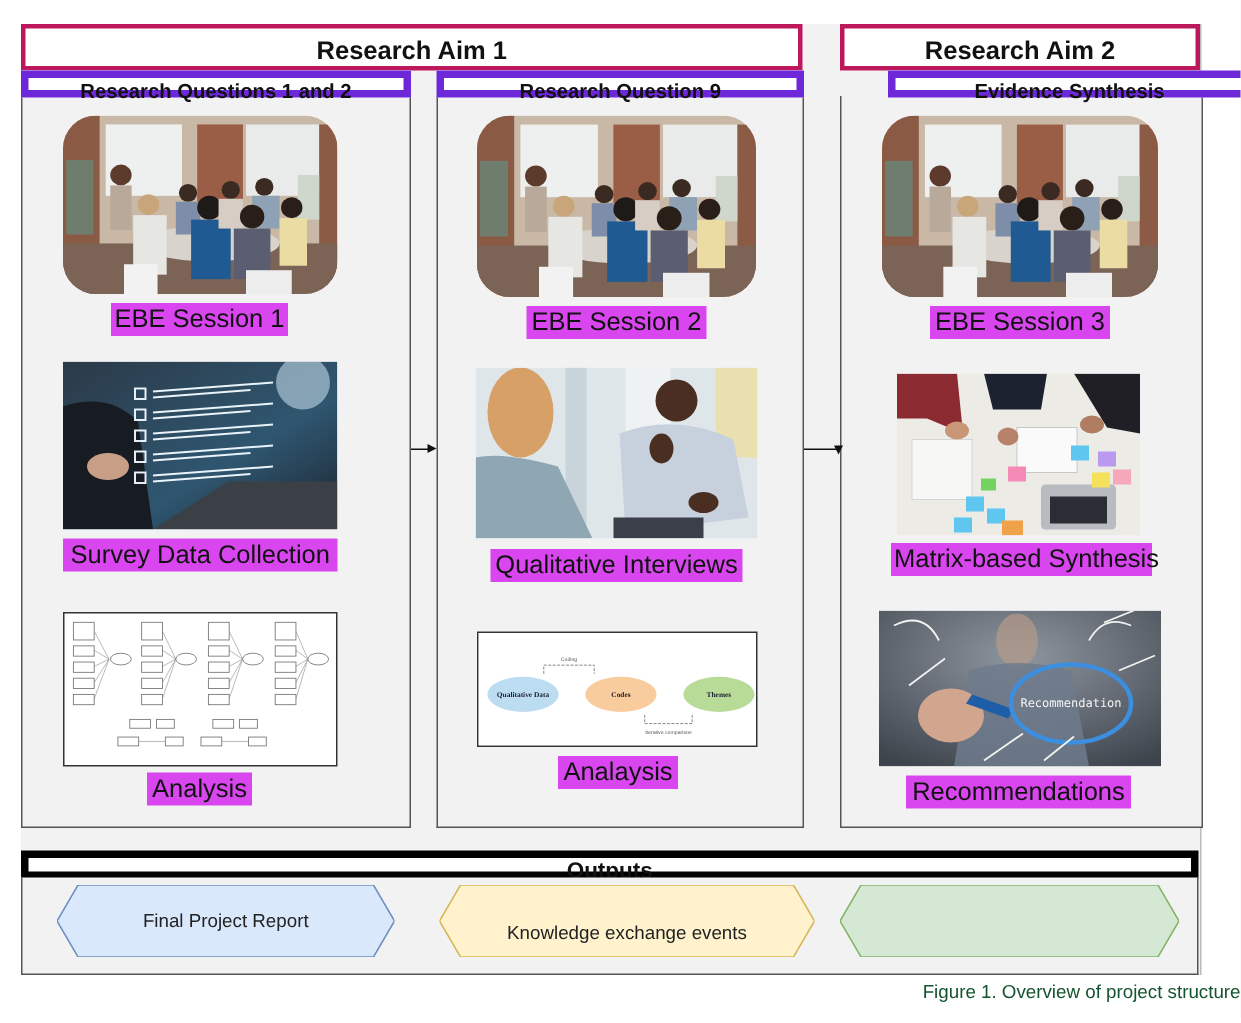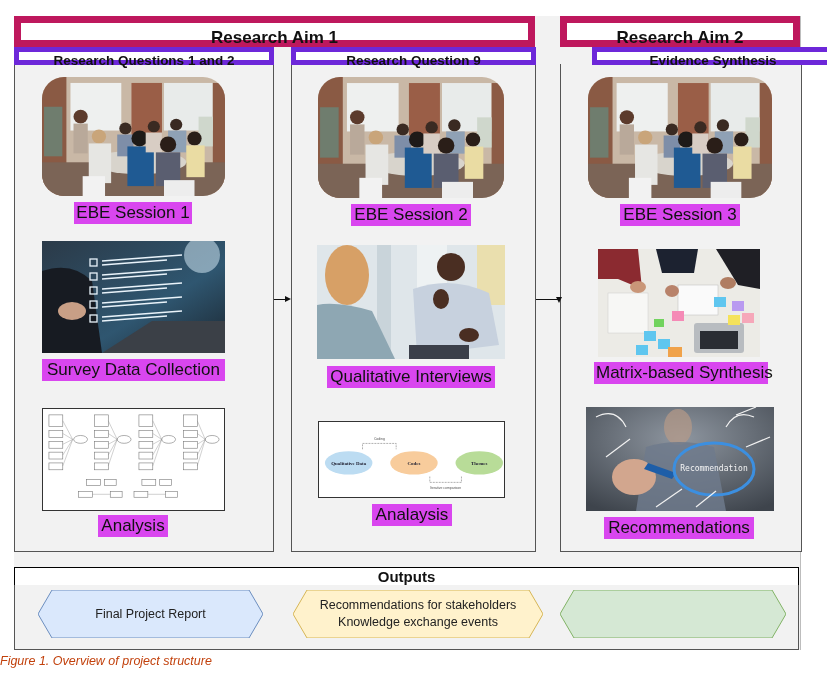--- a/index.html
+++ b/index.html
@@ -1,32 +1,32 @@
 <!DOCTYPE html>
 <html><head>
 <meta charset="utf-8">
 <style>
   * { box-sizing: border-box; margin: 0; padding: 0; }
   body { width: 827px; height: 682px; background: #ffffff; position: relative; font-family: "Liberation Sans", sans-serif; overflow: hidden; }
   .abs { position: absolute; }
   .bg-panel { background: #f2f2f2; border-right: 1px solid #bdbdbd; }
-  .aim-header { background: #fff; border: 7px solid #be185d; text-align: center; font-weight: bold; font-size: 17px; line-height: 30px; color: #111; }
+  .aim-header { background: #fff; border: 3px solid #be185d; text-align: center; font-weight: bold; font-size: 17px; line-height: 30px; color: #111; }
   .col { background: #f2f2f2; border: 1px solid #555; border-top: none; }
   .col-header { background: #fff; border: 5px solid #6d28d9; text-align: center; font-weight: bold; font-size: 13.5px; line-height: 17px; color: #111; }
   .caption { background: #d946ef; font-size: 17px; color: #111; text-align: center; line-height: 22px; padding: 0 2px; white-space: nowrap; }
   .photo { overflow: hidden; }
   .photo svg { display: block; width: 100%; height: 100%; }
   .rounded { border-radius: 22px; }
   .framed { border: 1.5px solid #333; background: #fff; }
-  .outputs-header { background: #fff; border: 1px solid #000000; text-align: center; font-weight: bold; font-size: 15px; line-height: 17px; color: #111; }
+  .outputs-header { background: #fff; border: 5px solid #000000; text-align: center; font-weight: bold; font-size: 15px; line-height: 17px; color: #111; }
   .outputs-body { background: #f2f2f2; border: 1px solid #555; border-top: none; }
   .hex { position: absolute; display: flex; align-items: center; justify-content: center; text-align: center; font-size: 12.5px; line-height: 17px; color: #222; }
   .hex svg { position: absolute; left: 0; top: 0; width: 100%; height: 100%; }
   .hex span { position: relative; }
-  .fig-caption { font-style: italic; font-size: 12.5px; color: #c2410c; text-align: left; }
+  .fig-caption { font-size: 12.5px; color: #14532d; text-align: right; }
   .arrow { position: absolute; height: 1px; background: #111; }
 </style>
 </head>
 <body>
 
 <div class="abs bg-panel" style="left:14px; top:16px; width:787px; height:634px;"></div>
 
 <div class="abs aim-header" style="left:14px; top:16px; width:521px; height:31px;">Research Aim 1</div>
 <div class="abs aim-header" style="left:560px; top:16px; width:240px; height:31px;">Research Aim 2</div>
 
@@ -340,21 +340,21 @@
 <div class="hex" style="left:38px; top:590px; width:225px; height:48px;">
   <svg viewBox="0 0 225 48" preserveAspectRatio="none">
       <polygon points="14,0 211,0 225,24 211,48 14,48 0,24" stroke-width="1" fill="#dae8fc" stroke="#6c8ebf"></polygon>
     </svg>
   <span><span>Final Project Report</span></span>
 </div>
 <div class="hex" style="left:293px; top:590px; width:250px; height:48px;">
   <svg viewBox="0 0 250 48" preserveAspectRatio="none">
       <polygon points="14,0 236,0 250,24 236,48 14,48 0,24" stroke-width="1" fill="#fff2cc" stroke="#d6b656"></polygon>
     </svg>
-  <span><span>Recommendations for stakeholders</span><br><span>Knowledge exchange events</span></span>
+  <span><br><span>Knowledge exchange events</span></span>
 </div>
 <div class="hex" style="left:560px; top:590px; width:226px; height:48px;">
   <svg viewBox="0 0 226 48" preserveAspectRatio="none">
       <polygon points="14,0 212,0 226,24 212,48 14,48 0,24" stroke-width="1" fill="#d5e8d4" stroke="#82b366"></polygon>
     </svg>
 </div>
 
 <div class="abs fig-caption" style="left:0; top:654px; width:827px;">Figure 1. Overview of project structure</div>
 
 </body></html>

